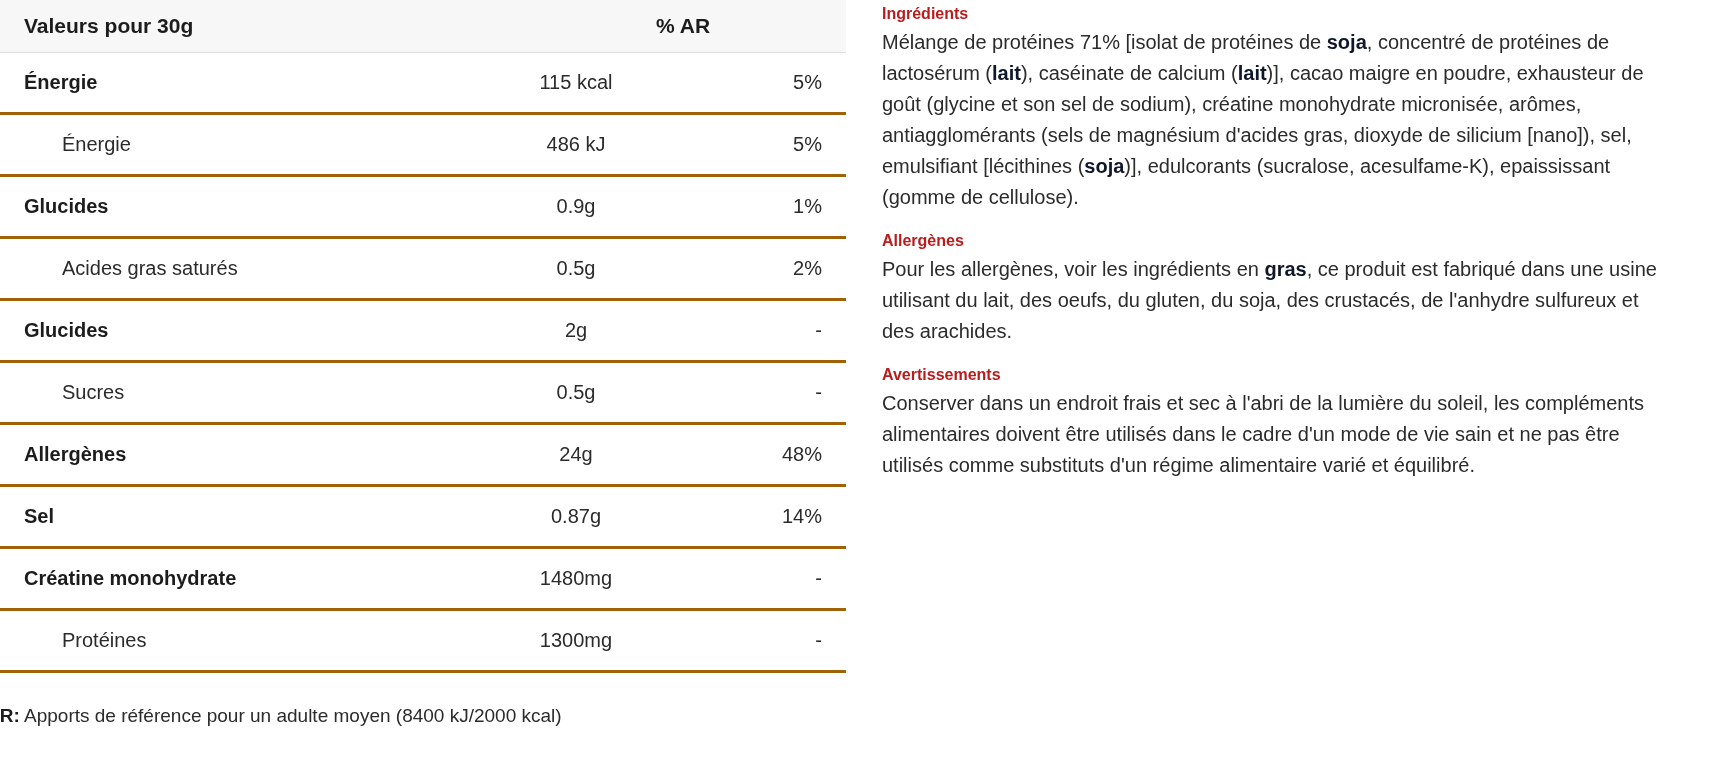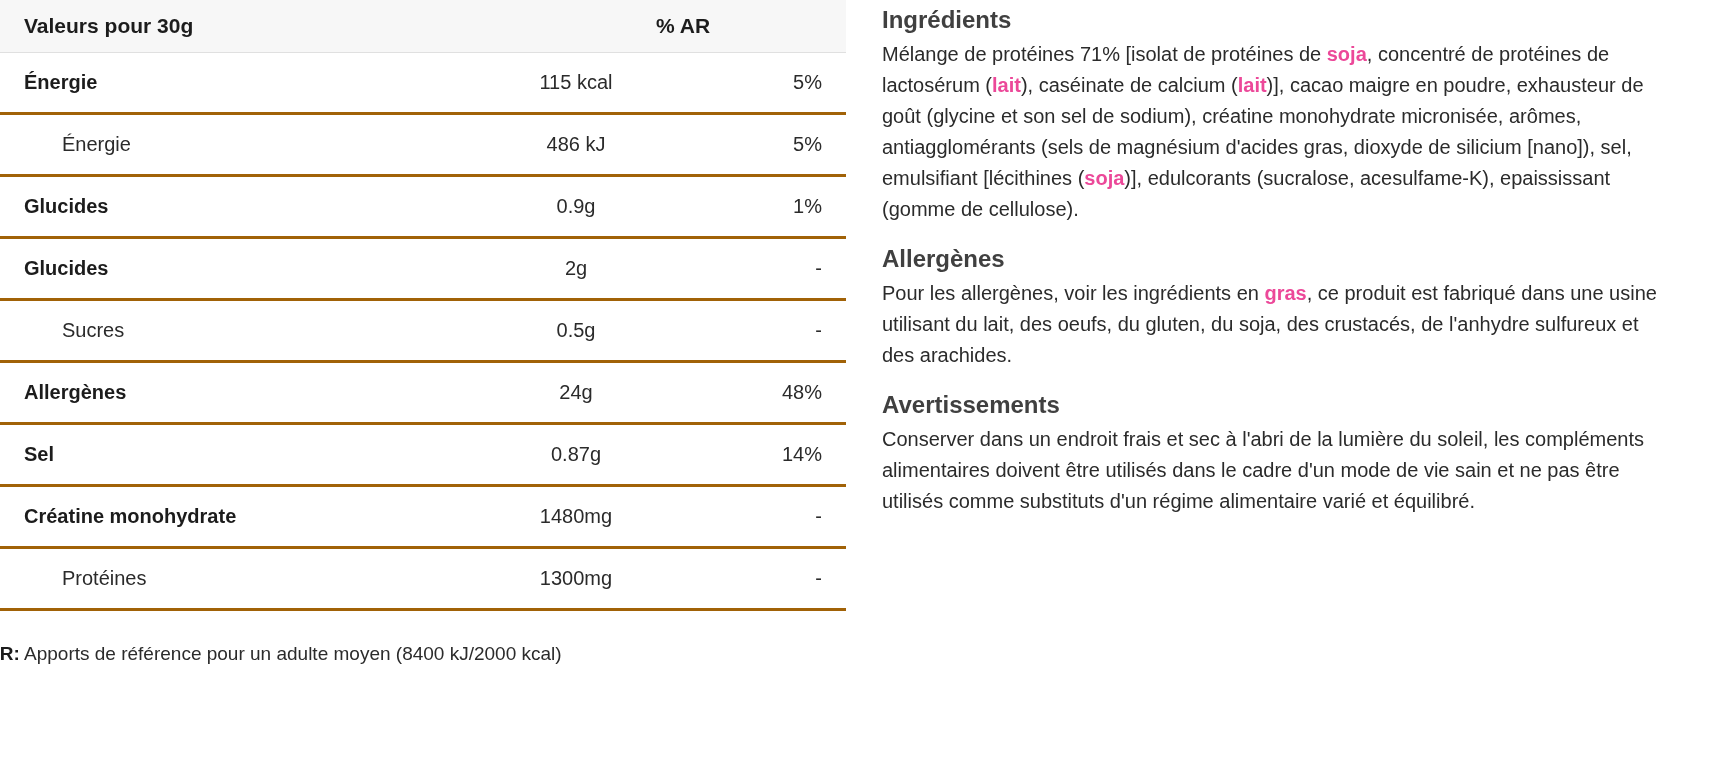--- a/index.html
+++ b/index.html
@@ -114,36 +114,36 @@
     flex: 1 1 auto;
     padding-left: 36px;
     padding-right: 24px;
     padding-top: 2px;
     box-sizing: border-box;
   }
   .info-section {
     margin-bottom: 16px;
   }
   .info-heading {
-    font-size: 24px;
-    font-weight: bold;
-    color: #404040;
+    font-size: 16px;
+    font-weight: bold;
+    color: #b91c1c;
     margin: 0 0 1px 0;
     line-height: 1.5;
   }
   .info-body {
     font-size: 20px;
     line-height: 1.55;
     color: #2b2b2b;
     margin: 0;
     max-width: 790px;
   }
   .info-body b {
     font-weight: bold;
-    color: #ec4899;
+    color: #0f172a;
   }
 </style>
 </head>
 <body>
 
 <div id="page">
 
   <div class="left-col">
 
     <table class="nutrition">
@@ -168,20 +168,25 @@
           <tr class="sub">
             <td class="cell-label">Énergie</td>
             <td class="cell-value">486 kJ</td>
             <td class="cell-pct">5%</td>
           </tr>
           <tr class="main">
             <td class="cell-label">Glucides</td>
             <td class="cell-value">0.9g</td>
             <td class="cell-pct">1%</td>
           </tr>
+          <tr class="sub">
+            <td class="cell-label">Acides gras saturés</td>
+            <td class="cell-value">0.5g</td>
+            <td class="cell-pct">2%</td>
+          </tr>
           <tr class="main">
             <td class="cell-label">Glucides</td>
             <td class="cell-value">2g</td>
             <td class="cell-pct">-</td>
           </tr>
           <tr class="sub">
             <td class="cell-label">Sucres</td>
             <td class="cell-value">0.5g</td>
             <td class="cell-pct">-</td>
           </tr>

